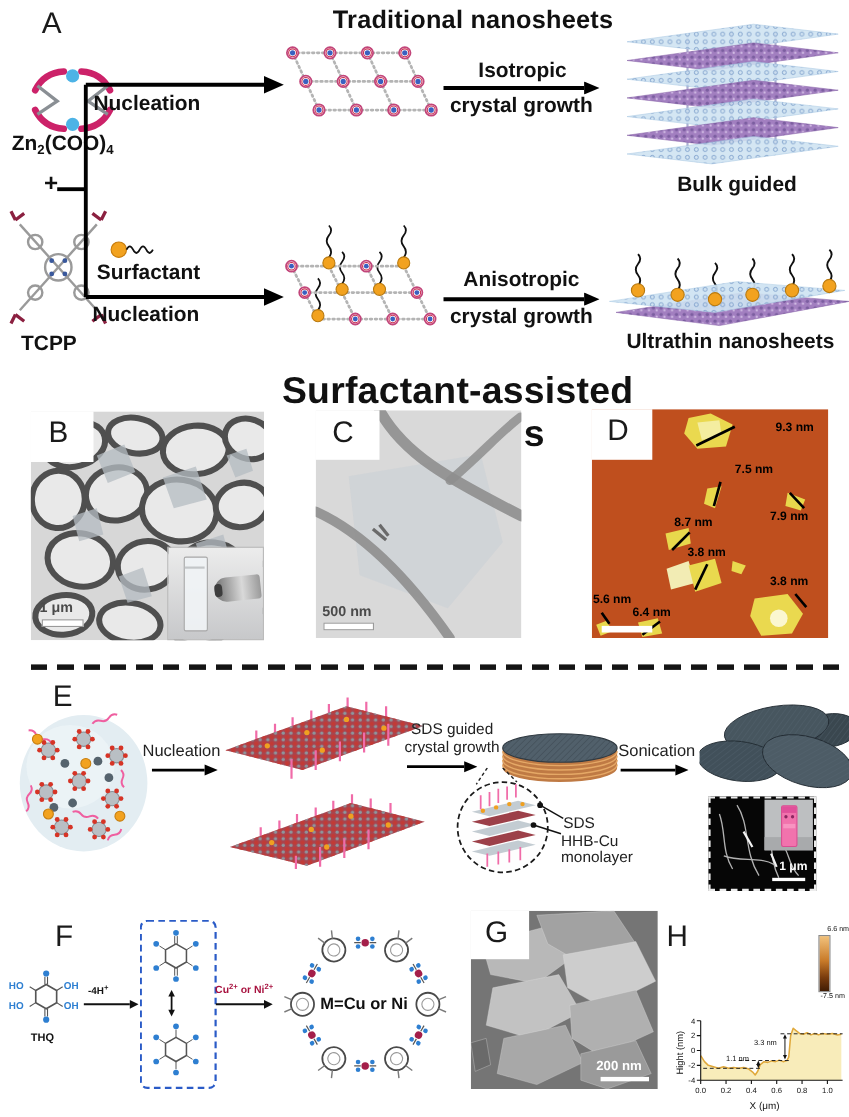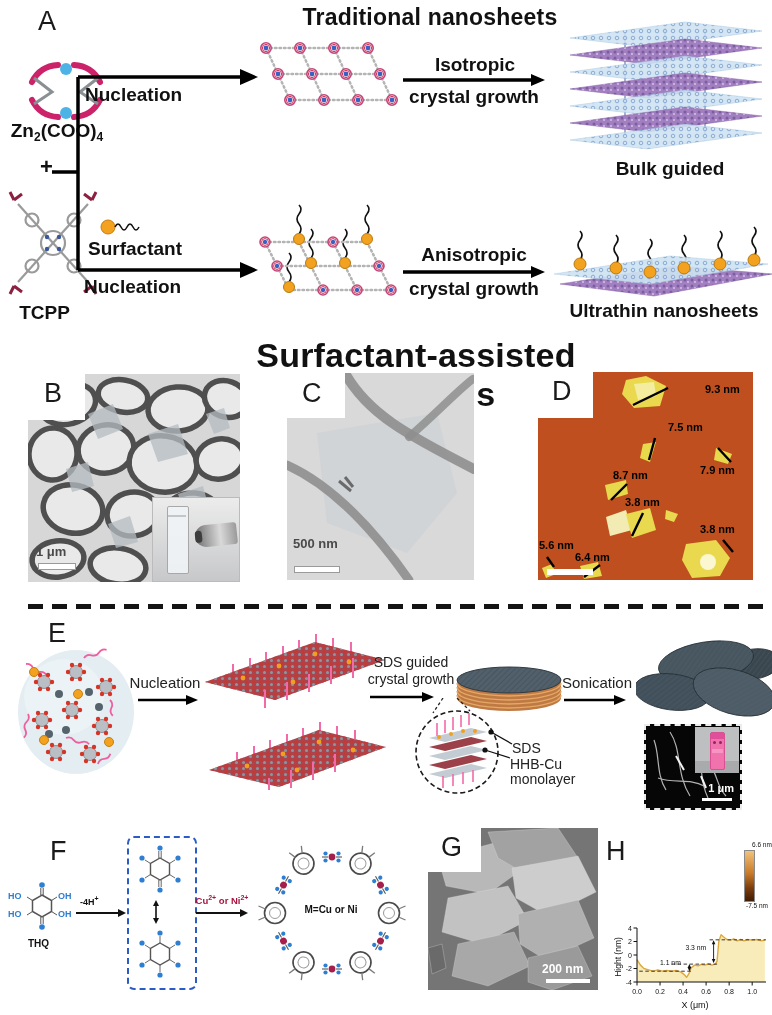--- a/index.html
+++ b/index.html
@@ -397,21 +397,21 @@
         <path d="M122,64 C150,40 170,18 186,6" stroke-width="8" opacity="0.85"></path>
         <path d="M0,92 C40,110 82,150 122,207" stroke-width="9" opacity="0.9"></path>
       </g>
       <g stroke="#6a6a6a" stroke-width="3">
         <line x1="52" y1="108" x2="64" y2="118"></line>
           <line x1="58" y1="104" x2="66" y2="114"></line>
       </g>
     </svg>
     <div class="abs notch" style="left:0;top:0;width:58px;height:45px;"></div>
     <div class="abs panel-letter" style="left:15px;top:5px;">C</div>
-    <div class="abs scalebar-dark" style="left:6px;top:163px;text-align:center;">500 nm</div>
+    <div class="abs scalebar-dark" style="left:6px;top:175px;text-align:center;">500 nm</div>
     <div class="abs bar" style="left:7px;top:193px;width:44px;height:5px;border:1px solid #9a9a9a;"></div>
   </div>
 
   <div class="abs" style="left:538px;top:372px;width:215px;height:208px;">
     <svg width="215" height="208" viewBox="0 0 215 208">
       <rect width="215" height="208" fill="#bf4f1e"></rect>
       <g>
         <polygon points="88,8 108,4 128,14 122,34 96,36 84,22" fill="#ead94f"></polygon>
         <polygon points="96,12 116,10 118,24 100,28" fill="#f4eda0"></polygon>
         <polygon points="105,72 118,70 112,90 102,86" fill="#e8d84c"></polygon>
@@ -912,21 +912,21 @@
           <line x1="-10" y1="0" x2="-4" y2="0" stroke="#555" stroke-width="1.1"></line>
           <line x1="4" y1="0" x2="10" y2="0" stroke="#555" stroke-width="1.1"></line>
           <circle cx="-6.5" cy="-3.5" r="2.1" fill="#2e7fd1"></circle>
           <circle cx="6.5" cy="-3.5" r="2.1" fill="#2e7fd1"></circle>
           <circle cx="-6.5" cy="3.5" r="2.1" fill="#2e7fd1"></circle>
           <circle cx="6.5" cy="3.5" r="2.1" fill="#2e7fd1"></circle>
           <circle r="3.4" fill="#a41f4a"></circle>
         </g>
     </g>
   </svg>
-  <div class="abs ctr" style="left:290px;top:904px;width:82px;font-size:10px;font-weight:bold;">M=Cu or Ni</div>
+  <div class="abs ctr" style="left:290px;top:904px;width:82px;font-size:15px;font-weight:bold;">M=Cu or Ni</div>
 
   <div class="abs" style="left:428px;top:828px;width:170px;height:162px;">
     <svg width="170" height="162" viewBox="0 0 170 162">
       <rect width="170" height="162" fill="#757575"></rect>
       <g stroke="#e0e0e0" stroke-width="0.6" stroke-opacity="0.5">
         <polygon points="10,30 70,14 96,40 60,66 18,58" fill="#b8b8b8"></polygon>
         <polygon points="60,4 130,0 150,30 108,52 70,30" fill="#a2a2a2"></polygon>
         <polygon points="84,40 150,28 168,64 120,88 88,70" fill="#cdcdcd"></polygon>
         <polygon points="20,70 80,58 100,92 54,116 14,104" fill="#c2c2c2"></polygon>
         <polygon points="90,86 150,72 166,110 118,132 92,116" fill="#b0b0b0"></polygon>

